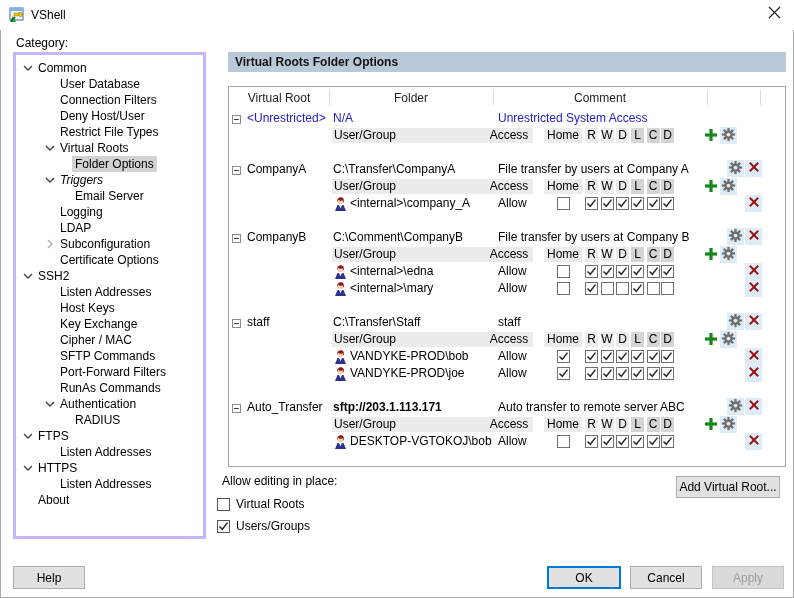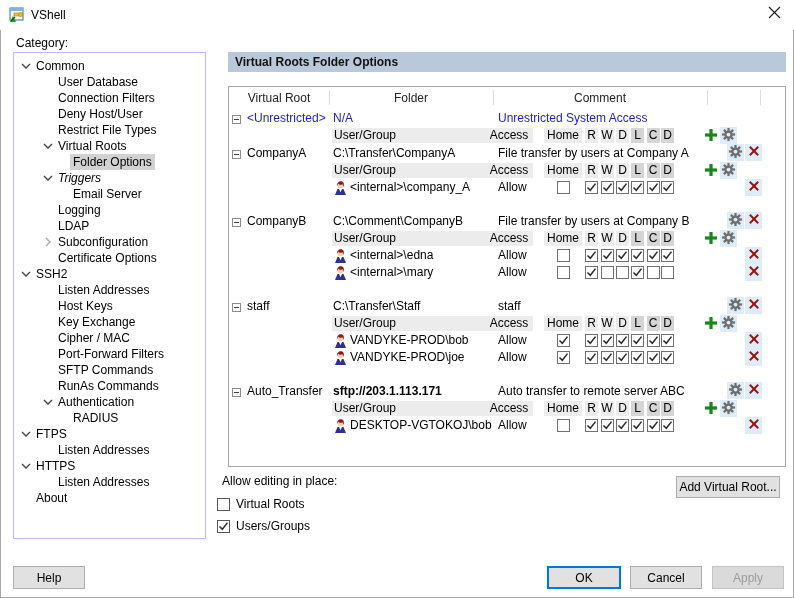--- a/index.html
+++ b/index.html
@@ -7,21 +7,21 @@
        font-family:"Liberation Sans",sans-serif;font-size:12px;color:#000;
        box-shadow:inset 0 0 0 1px #a9a9a9}
   
   .titlebar{position:absolute;left:0;top:0;width:794px;height:30px;background:#fff}
   .app-icon{position:absolute;left:9px;top:7px;width:16px;height:16px}
   .title-text{position:absolute;left:31px;top:8px}
   .close-btn{position:absolute;right:5px;top:2px;width:30px;height:24px;display:flex;align-items:center;justify-content:center;cursor:default}
   
   .category-label{position:absolute;left:16px;top:36px}
   .tree{position:absolute;left:13px;top:52px;width:193px;height:487px;background:#fff;
-        border:1px solid #c4b5fd;box-sizing:border-box;padding-top:5px;overflow:hidden}
+        border:3px solid #c4b5fd;box-sizing:border-box;padding-top:5px;overflow:hidden}
   .tree-row{position:relative;height:16px}
   .chev{position:absolute;top:0;height:16px;display:flex;align-items:center}
   .tlabel{position:absolute;top:0;line-height:16px;white-space:nowrap;padding:0 3px}
   .tsel{background:#d2d2d2}
   
   .panel-header{position:absolute;left:228px;top:52px;width:558px;height:20px;background:#b9c9d9;
                 box-sizing:border-box;padding-left:7px;line-height:20px;font-weight:bold;color:#111}
   .vtable{position:absolute;left:228px;top:86px;width:558px;height:381px;background:#fff;
           border:1px solid #a6a6a6;box-sizing:border-box;overflow:hidden}
   .thead{position:relative;height:22px}
@@ -155,24 +155,24 @@
     <div class="tree-row">
       <span class="tlabel" style="left: 41px;">Host Keys</span>
     </div>
     <div class="tree-row">
       <span class="tlabel" style="left: 41px;">Key Exchange</span>
     </div>
     <div class="tree-row">
       <span class="tlabel" style="left: 41px;">Cipher / MAC</span>
     </div>
     <div class="tree-row">
+      <span class="tlabel" style="left: 41px;">SFTP Commands</span>
+    </div>
+    <div class="tree-row">
       <span class="tlabel" style="left: 41px;">Port-Forward Filters</span>
-    </div>
-    <div class="tree-row">
-      <span class="tlabel" style="left: 41px;">SFTP Commands</span>
     </div>
     <div class="tree-row">
       <span class="tlabel" style="left: 41px;">RunAs Commands</span>
     </div>
     <div class="tree-row">
       <span class="chev" style="left: 29px;">
         <svg width="10" height="16" viewBox="0 0 10 16">
           <path d="M1 6 L5 10 L9 6" fill="none" stroke="#444" stroke-width="1.4"></path>
         </svg>
       </span>
@@ -256,21 +256,21 @@
                   <rect x="6.8" y="1" width="2.4" height="14" transform="rotate(45 8 8)"></rect>
                   <rect x="6.8" y="1" width="2.4" height="14" transform="rotate(90 8 8)"></rect>
                   <rect x="6.8" y="1" width="2.4" height="14" transform="rotate(135 8 8)"></rect>
                   <circle cx="8" cy="8" r="4.4"></circle>
                 </g>
                 <circle cx="8" cy="8" r="2" fill="#ddecf7"></circle>
               </svg></span>
           </span>
         </div>
       </div>
-      <div class="group" style="">
+      <div class="group" style="margin-top: 16px;">
         <div class="row trow">
           <span class="exp"><svg width="9" height="9" viewBox="0 0 9 9">
               <rect x="0.5" y="0.5" width="8" height="8" fill="#fff" stroke="#8c8c8c"></rect>
               <line x1="2" y1="4.5" x2="7" y2="4.5" stroke="#444"></line>
             </svg></span>
           <span class="cell" style="left: 18px;">CompanyA</span>
           <span class="cell" style="left: 104px;">C:\Transfer\CompanyA</span>
           <span class="cell" style="left: 269px;">File transfer by users at Company A</span>
           <span class="icon-box" style="left: 498px;">
             <span><svg width="15" height="15" viewBox="0 0 16 16">

